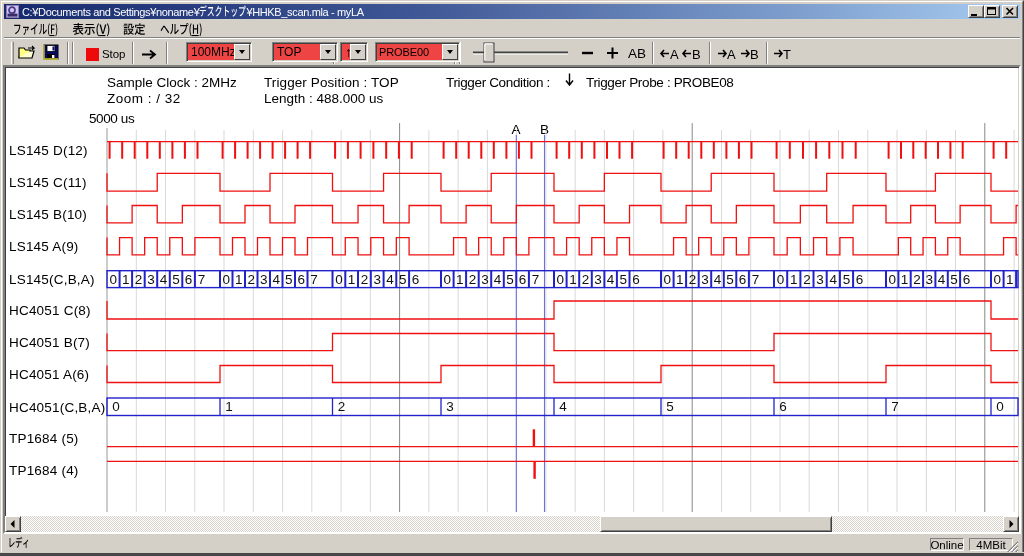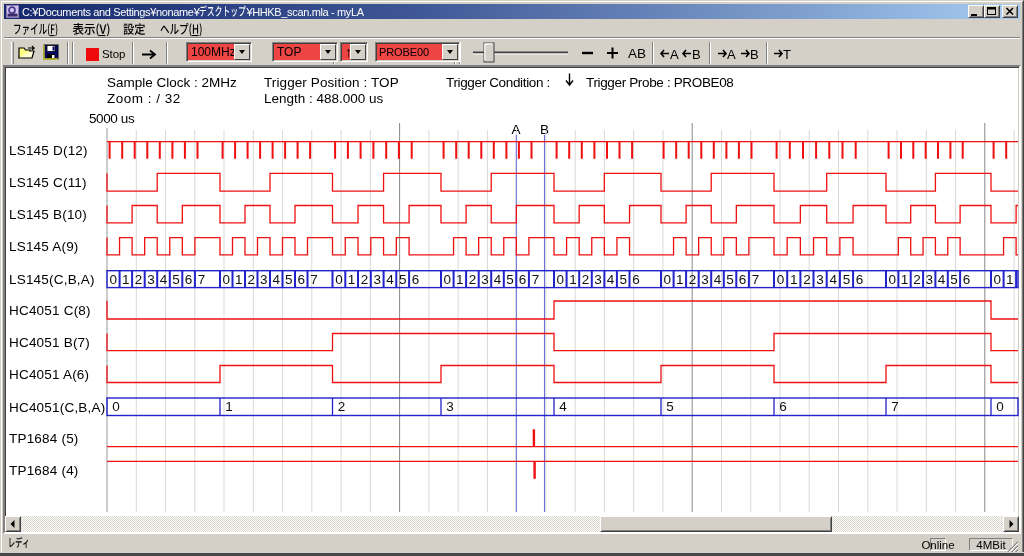--- a/index.html
+++ b/index.html
@@ -305,20 +305,20 @@
         <path d="M5.5 3 L9.5 7 L5.5 11 Z" fill="#000"></path>
       </svg>
     </div>
   <div style="position:absolute;left:595px;top:0;width:232px;height:16px;background:#d4d0c8;border:1px solid;border-color:#fff #404040 #404040 #fff;box-shadow:inset 1px 1px 0 #d4d0c8, inset -1px -1px 0 #808080"></div>
 </div>
 
 <div class="status">
   <svg width="30" height="16" style="position:absolute;left:6px;top:2px">
       <path transform="translate(0,11)" fill="#000" d="M1.5 -0.4Q1.6 -0.6 1.6 -0.8Q1.6 -0.9 1.6 -1.1Q1.6 -1.3 1.6 -1.8Q1.6 -2.3 1.6 -2.9Q1.6 -3.6 1.6 -4.3Q1.6 -5.0 1.6 -5.7Q1.6 -6.4 1.6 -6.9Q1.6 -7.5 1.6 -7.8Q1.6 -8.0 1.6 -8.2Q1.6 -8.5 1.6 -8.7Q1.5 -8.9 1.5 -9.0H2.4Q2.4 -8.7 2.4 -8.4Q2.4 -8.1 2.4 -7.8Q2.4 -7.5 2.4 -7.1Q2.4 -6.7 2.4 -6.1Q2.4 -5.6 2.4 -4.9Q2.4 -4.3 2.4 -3.8Q2.4 -3.2 2.4 -2.7Q2.4 -2.1 2.4 -1.8Q2.4 -1.4 2.4 -1.2Q2.8 -1.5 3.4 -1.8Q3.9 -2.2 4.4 -2.8Q4.9 -3.3 5.4 -3.9Q5.9 -4.6 6.2 -5.3L6.6 -4.2Q5.9 -2.8 4.8 -1.7Q3.7 -0.6 2.4 0.1Q2.3 0.1 2.2 0.2Q2.1 0.2 2.0 0.3Z M8.6 -8.9Q8.8 -8.9 9.0 -8.8Q9.1 -8.8 9.3 -8.8Q9.4 -8.8 9.7 -8.8Q9.9 -8.8 10.2 -8.8Q10.5 -8.8 10.8 -8.8Q11.1 -8.8 11.4 -8.8Q11.6 -8.8 11.8 -8.8Q11.9 -8.8 12.1 -8.8Q12.3 -8.9 12.5 -8.9V-7.7Q12.3 -7.7 12.1 -7.7Q11.9 -7.7 11.8 -7.7Q11.6 -7.7 11.4 -7.7Q11.1 -7.7 10.8 -7.7Q10.5 -7.7 10.2 -7.7Q9.9 -7.7 9.7 -7.7Q9.5 -7.7 9.3 -7.7Q9.1 -7.7 9.0 -7.7Q8.8 -7.7 8.6 -7.7ZM7.8 -5.9Q7.9 -5.8 8.1 -5.8Q8.3 -5.8 8.4 -5.8Q8.5 -5.8 8.8 -5.8Q9.1 -5.8 9.5 -5.8Q9.9 -5.8 10.3 -5.8Q10.8 -5.8 11.2 -5.8Q11.7 -5.8 12.1 -5.8Q12.5 -5.8 12.8 -5.8Q13.1 -5.8 13.1 -5.8Q13.3 -5.8 13.4 -5.8Q13.6 -5.8 13.7 -5.9V-4.6Q13.6 -4.6 13.4 -4.6Q13.3 -4.6 13.1 -4.6Q13.1 -4.6 12.8 -4.6Q12.5 -4.6 12.1 -4.6Q11.7 -4.6 11.2 -4.6Q10.8 -4.6 10.3 -4.6Q9.9 -4.6 9.5 -4.6Q9.1 -4.6 8.8 -4.6Q8.5 -4.6 8.4 -4.6Q8.3 -4.6 8.1 -4.6Q7.9 -4.6 7.8 -4.6ZM11.3 -5.2Q11.3 -4.1 11.2 -3.1Q11.1 -2.2 10.8 -1.5Q10.7 -1.0 10.5 -0.6Q10.3 -0.2 10.0 0.2Q9.7 0.5 9.4 0.8L8.7 -0.0Q9.1 -0.3 9.5 -0.8Q9.9 -1.3 10.1 -1.8Q10.3 -2.5 10.4 -3.4Q10.5 -4.2 10.5 -5.2ZM12.9 -9.8Q13.0 -9.6 13.1 -9.3Q13.2 -9.0 13.3 -8.7Q13.4 -8.4 13.4 -8.2L13.0 -7.8Q12.9 -8.2 12.7 -8.7Q12.5 -9.1 12.4 -9.5ZM13.7 -10.3Q13.8 -10.1 13.9 -9.8Q14.0 -9.5 14.1 -9.2Q14.2 -8.9 14.3 -8.7L13.8 -8.3Q13.7 -8.7 13.5 -9.2Q13.4 -9.7 13.2 -10.0Z M15.2 -3.2Q15.7 -3.4 16.2 -3.7Q16.7 -4.0 17.1 -4.4Q17.5 -4.7 17.8 -5.0Q18.2 -5.4 18.5 -5.8Q18.8 -6.2 19.1 -6.7Q19.4 -7.1 19.6 -7.5L20.1 -6.6Q19.9 -6.2 19.6 -5.8Q19.3 -5.3 18.9 -4.8Q18.5 -4.4 18.1 -4.0Q17.9 -3.8 17.6 -3.5Q17.3 -3.2 17.0 -3.0Q16.6 -2.7 16.3 -2.5Q15.9 -2.3 15.6 -2.1ZM17.7 -4.3 18.5 -4.6V-0.2Q18.5 0.0 18.5 0.3Q18.5 0.5 18.5 0.7Q18.5 0.9 18.6 1.0H17.7Q17.7 0.9 17.7 0.7Q17.7 0.5 17.7 0.3Q17.7 0.0 17.7 -0.2Z"></path>
     </svg>
-  <div class="spanel" style="left:928px;width:16px">Online</div>
+  <div class="spanel" style="left:928px;width:34px">Online</div>
   <div class="spanel" style="left:967px;width:44px">4MBit</div>
   <svg width="13" height="13" style="position:absolute;right:3px;top:7px">
       <path d="M12 1 L1 12 M12 5 L5 12 M12 9 L9 12" stroke="#808080" stroke-width="1.4"></path>
       <path d="M12 2 L2 12 M12 6 L6 12 M12 10 L10 12" stroke="#fff" stroke-width="1"></path>
     </svg>
 </div>
 <div class="botedge"></div>
 
 </body></html>

